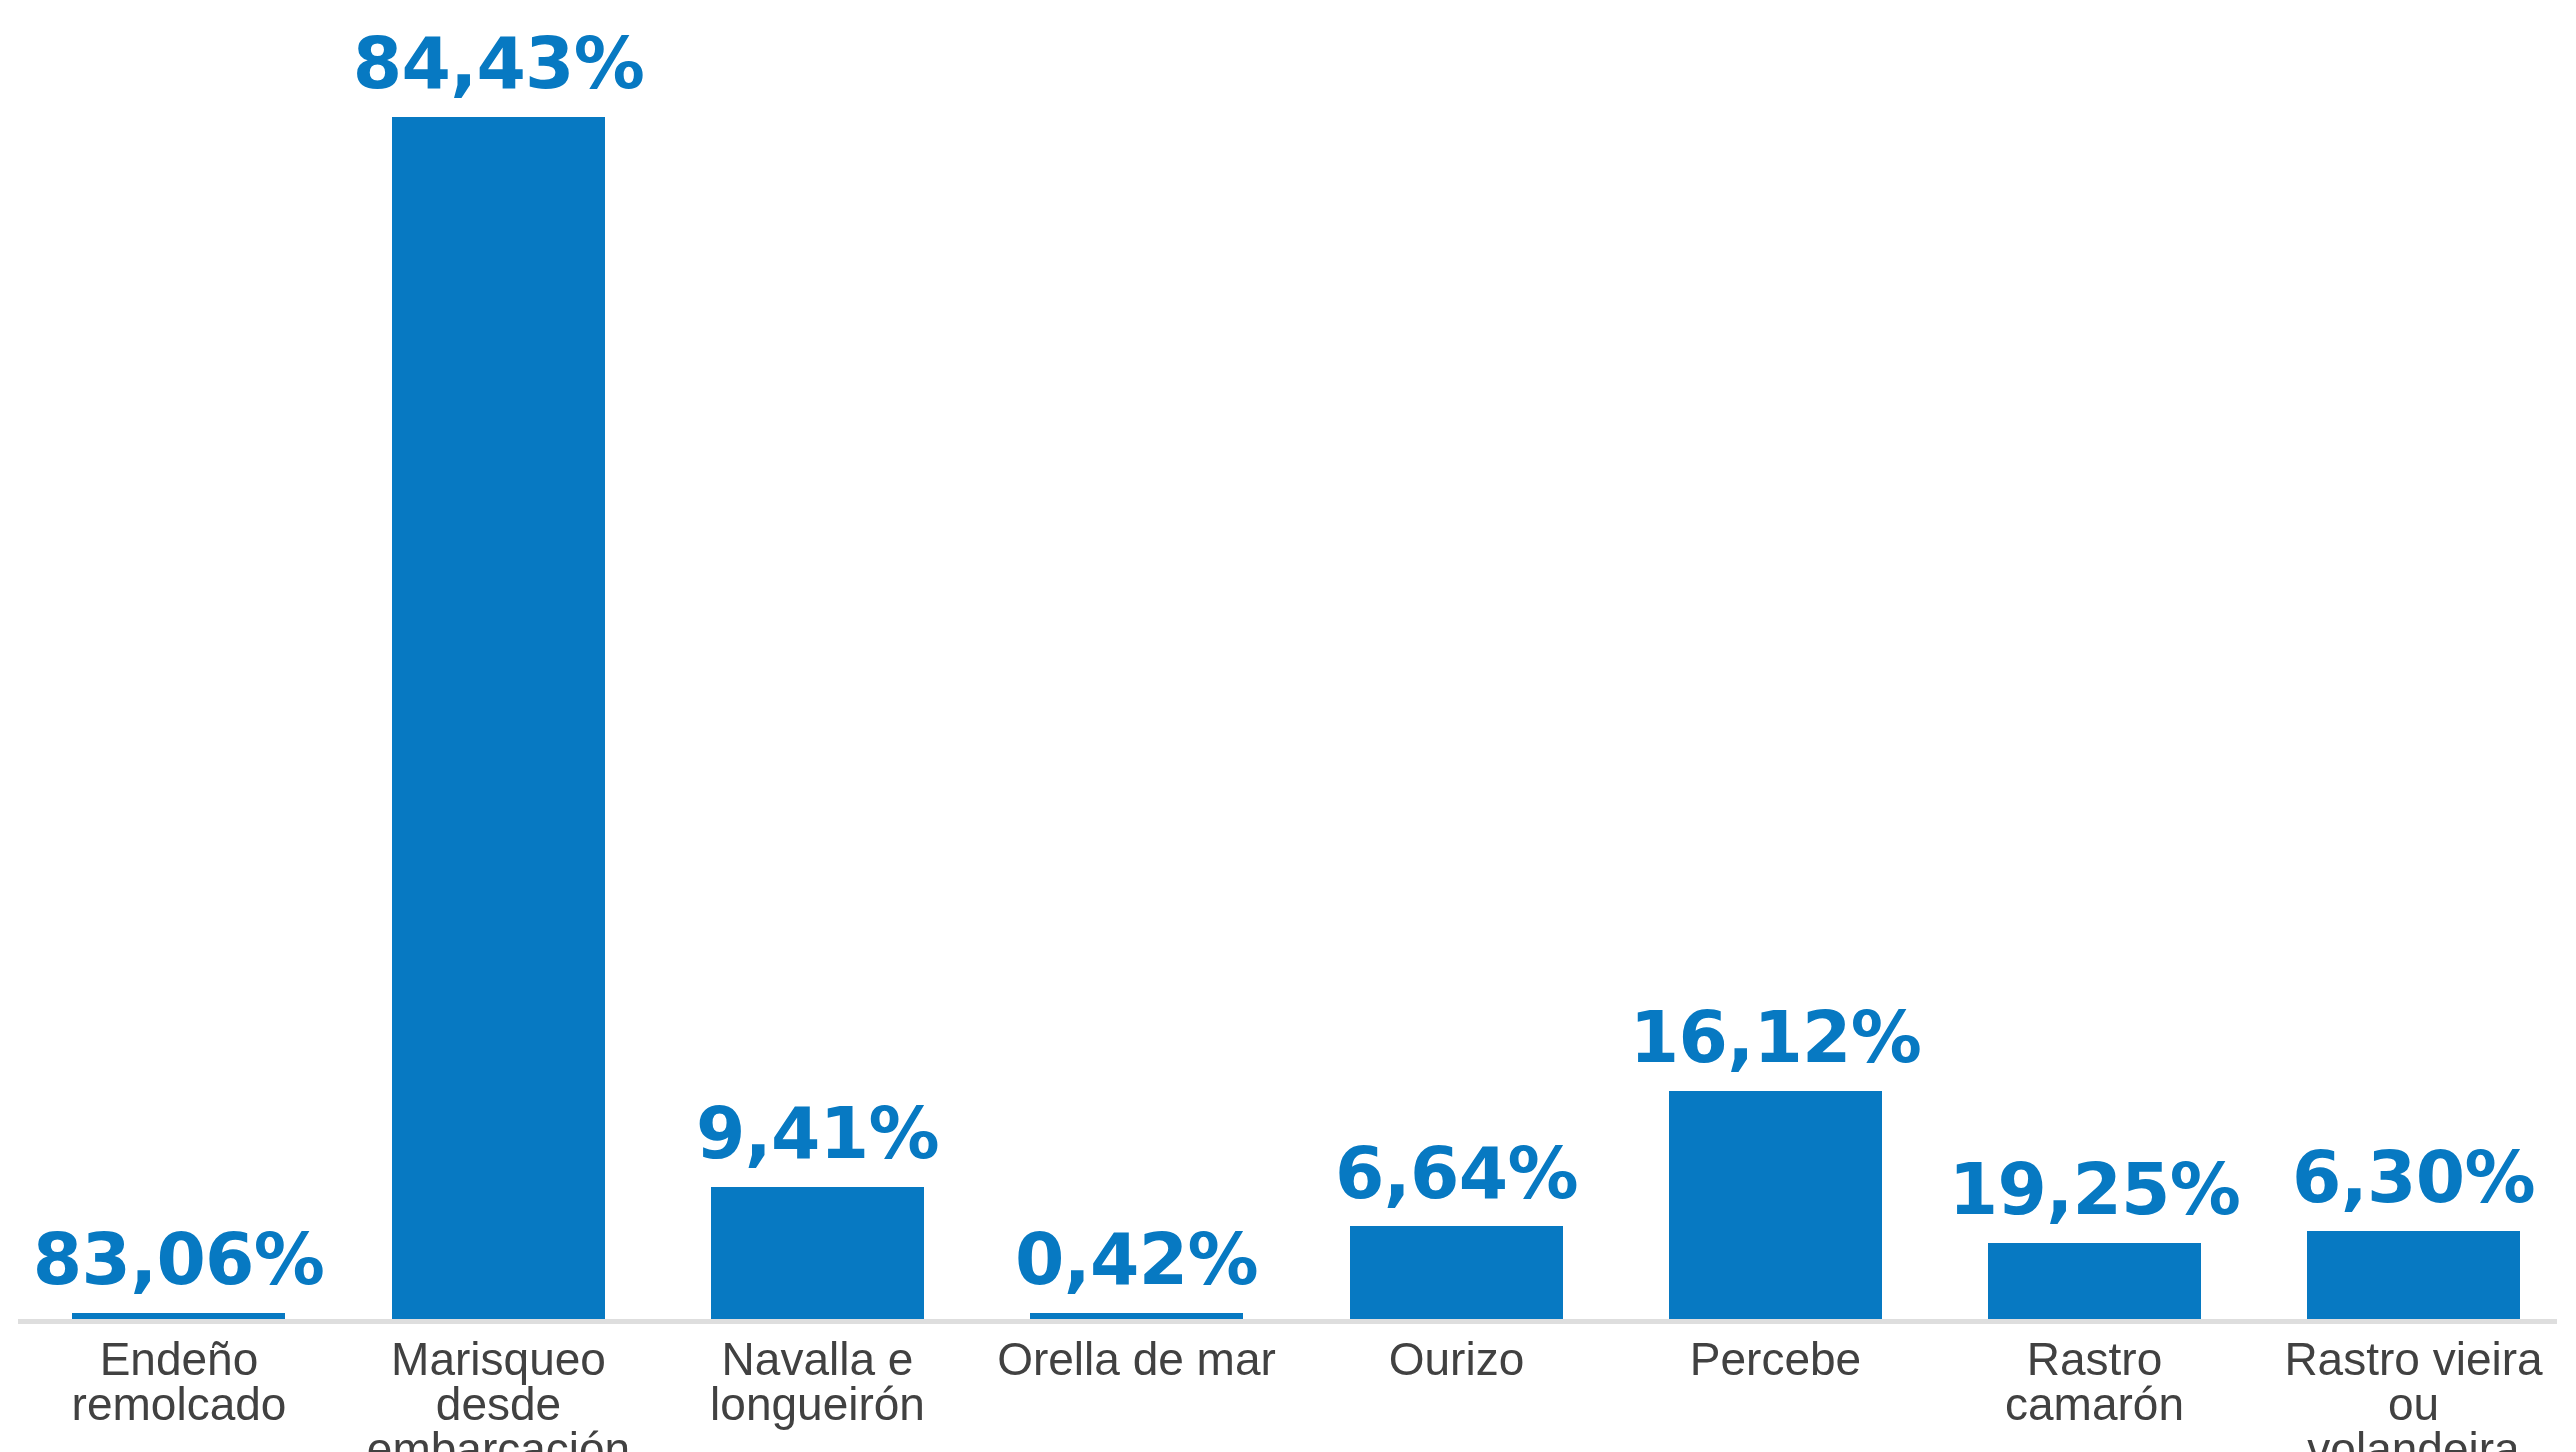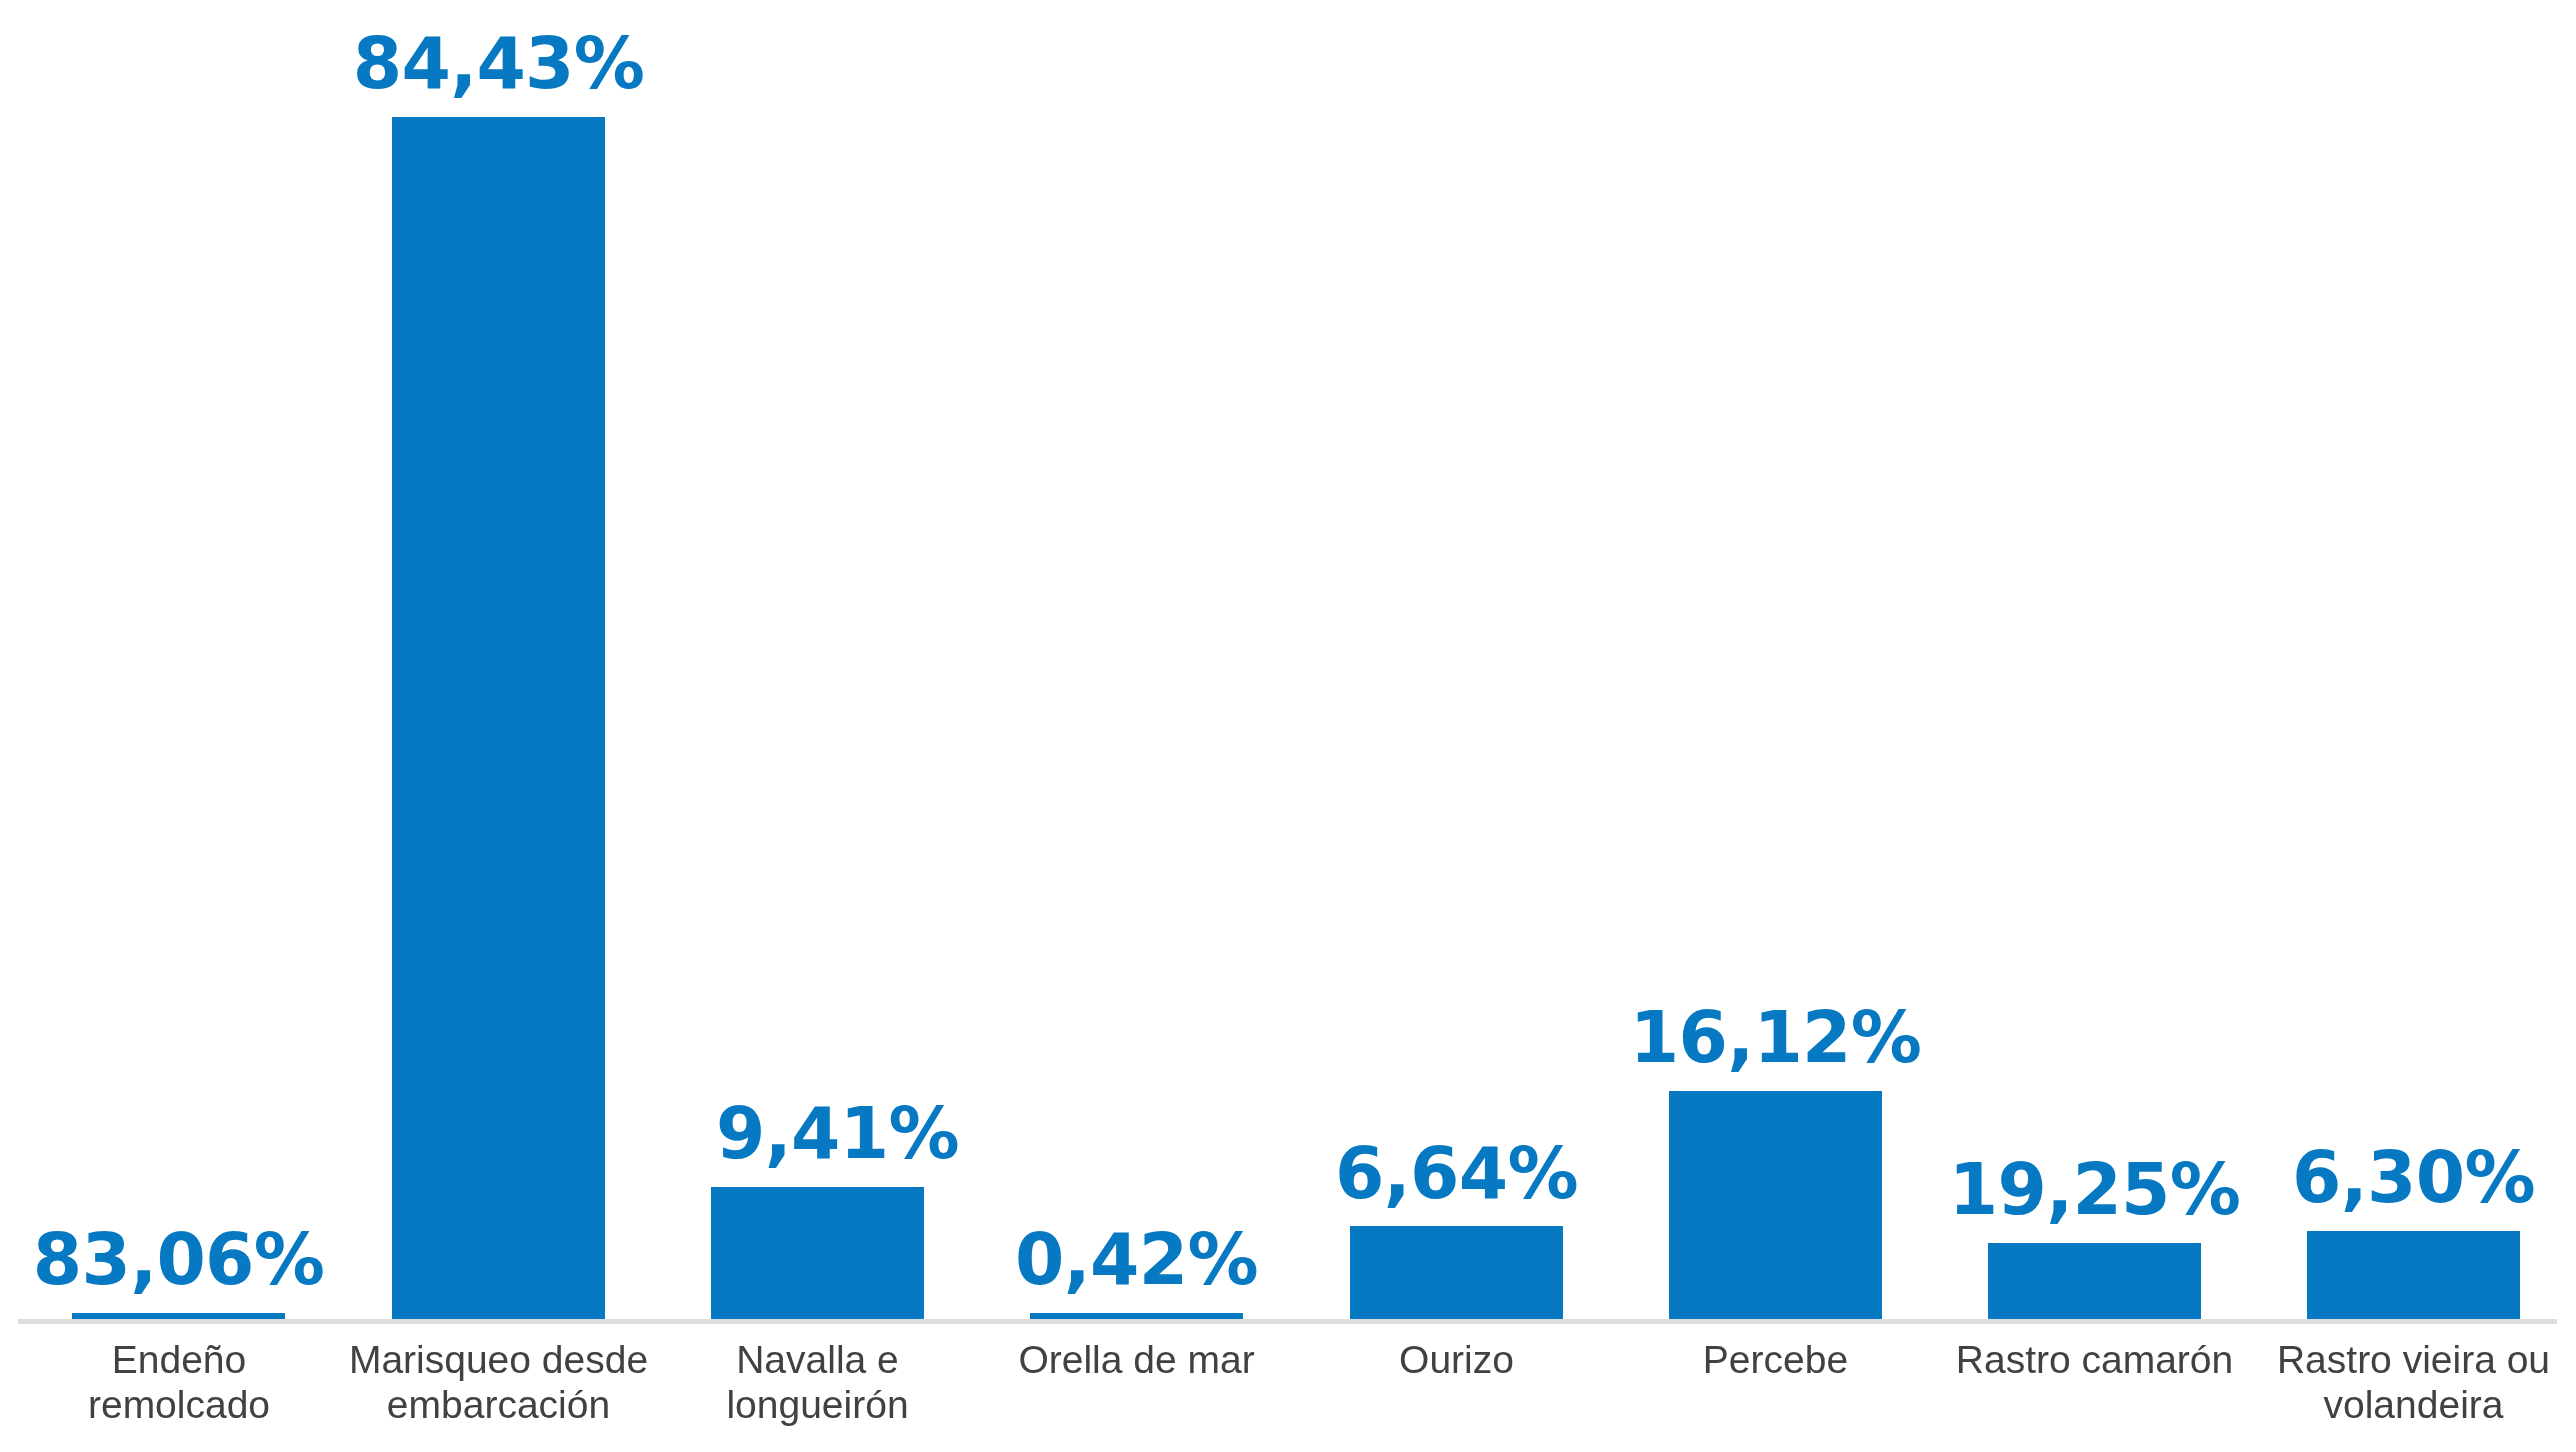--- a/index.html
+++ b/index.html
@@ -73,21 +73,21 @@
     height: 116px;
   }
 
   .cat-label {
     position: absolute;
     top: 0;
     width: 321px;
     text-align: center;
     color: #414141;
     font-family: "Liberation Sans", "DejaVu Sans", sans-serif;
-    font-size: 39px;
+    font-size: 46px;
     line-height: 45px;
     font-weight: 400;
   }
 </style>
 </head>
 <body>
 
 <div id="page" style="background: rgb(255, 255, 255);">
 
   <div id="plot">
@@ -97,21 +97,21 @@
       <div class="bar-value" style="bottom: 26px; color: rgb(7, 121, 194);">83,06%</div>
     </div>
 
     <div class="bar-slot" style="left:392px;">
       <div class="bar" style="height: 1204px; background: rgb(7, 121, 194);"></div>
       <div class="bar-value" style="bottom: 1222px; color: rgb(7, 121, 194);">84,43%</div>
     </div>
 
     <div class="bar-slot" style="left:711px;">
       <div class="bar" style="height: 134px; background: rgb(7, 121, 194);"></div>
-      <div class="bar-value" style="bottom: 152px; color: rgb(7, 121, 194); margin-left: 20px;">9,41%</div>
+      <div class="bar-value" style="bottom: 152px; color: rgb(7, 121, 194);">9,41%</div>
     </div>
 
     <div class="bar-slot" style="left:1030px;">
       <div class="bar" style="height: 8.2px; background: rgb(7, 121, 194);"></div>
       <div class="bar-value" style="bottom: 26px; color: rgb(7, 121, 194);">0,42%</div>
     </div>
 
     <div class="bar-slot" style="left:1350px;">
       <div class="bar" style="height: 95px; background: rgb(7, 121, 194);"></div>
       <div class="bar-value" style="bottom: 112px; color: rgb(7, 121, 194);">6,64%</div>

